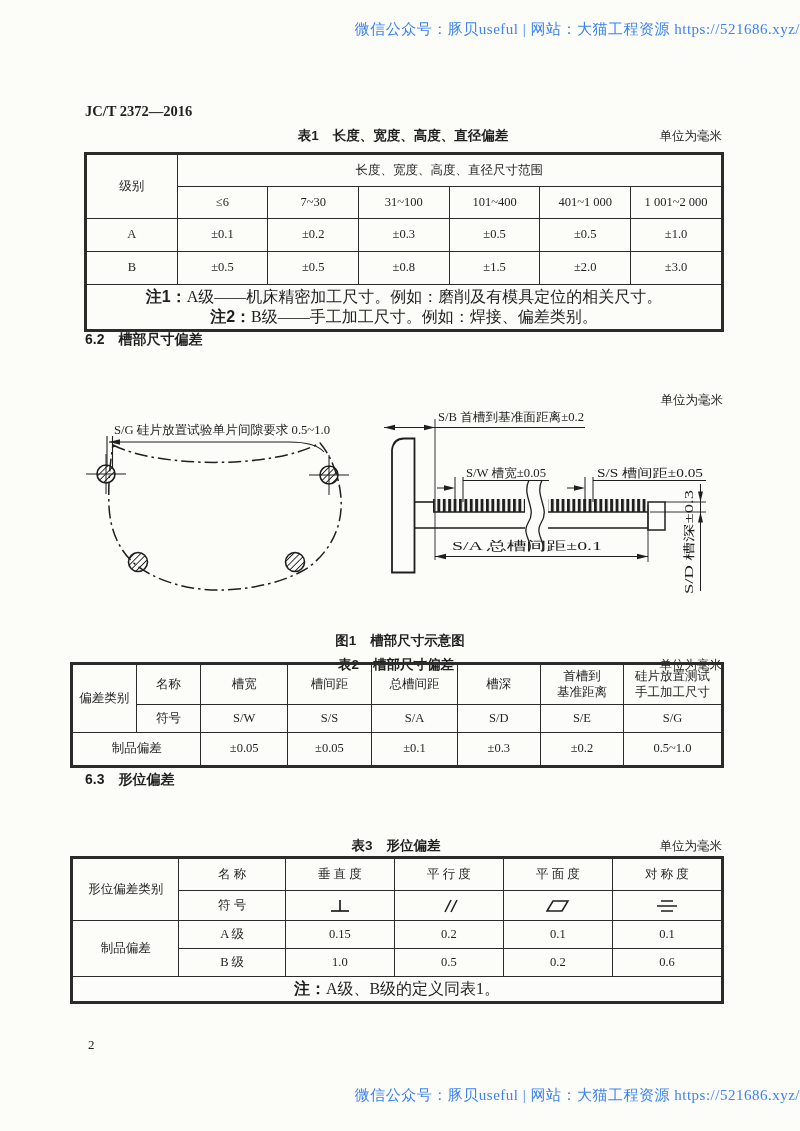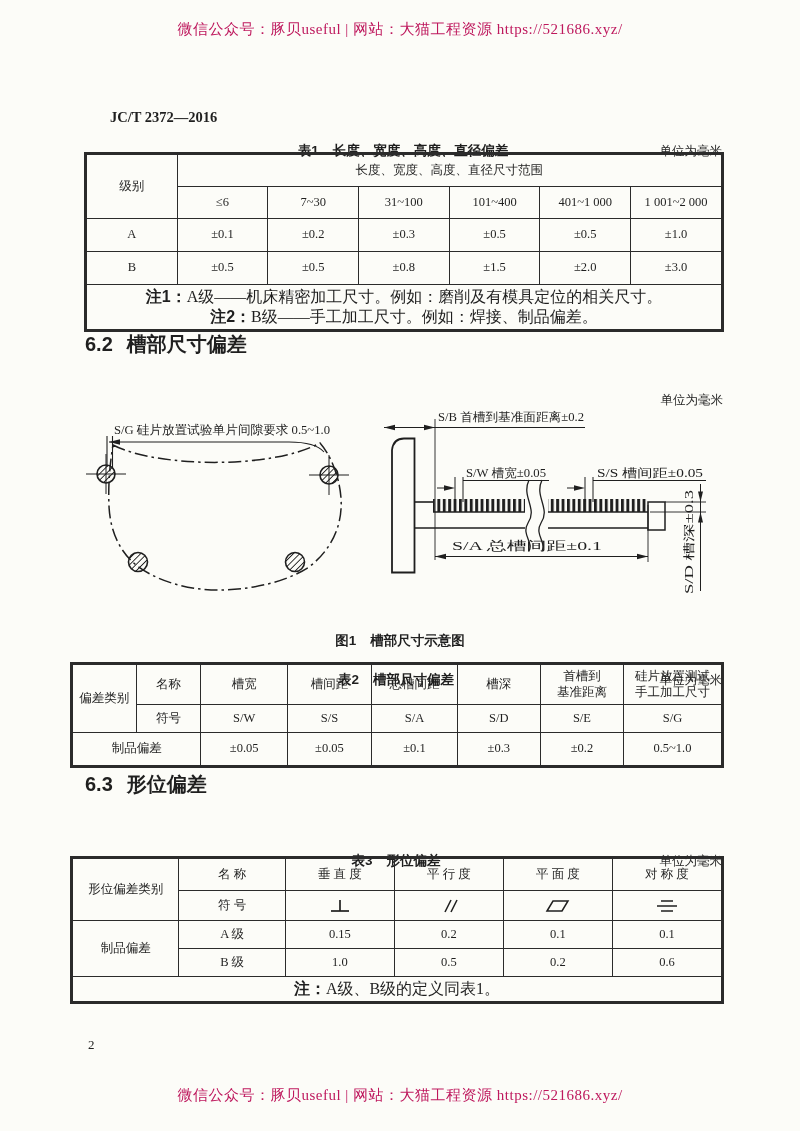--- a/index.html
+++ b/index.html
@@ -4,25 +4,25 @@
 <style>
   html,body{margin:0;padding:0;}
   body{background:#e8e8e8;}
   .page{
     position:relative;width:800px;height:1131px;margin:0 auto;
     background:#fcfcf8;color:#1f1f1f;overflow:hidden;
     font-family:"Liberation Serif","DejaVu Serif",serif;
   }
   .abs{position:absolute;}
   .watermark{
-    width:100%;text-align:center;font-size:15px;letter-spacing:.5px;
-    color:#be185d;font-family:"Liberation Serif","DejaVu Serif",serif;
+    width:100%;text-align:right;font-size:15px;letter-spacing:.5px;
+    color:#3b82f6;font-family:"Liberation Serif","DejaVu Serif",serif;
   }
   .doc-code{font-weight:bold;font-size:14.5px;}
-  .sec-head{font-weight:bold;font-size:20px;font-family:"Liberation Sans","DejaVu Sans",sans-serif;text-align:right;}
+  .sec-head{font-weight:bold;font-size:14px;font-family:"Liberation Sans","DejaVu Sans",sans-serif;text-align:right;}
   .sec-head .num{margin-right:14px;}
   .para{font-size:13.5px;}
   .title-row{display:flex;justify-content:center;position:relative;
     font-family:"Liberation Sans","DejaVu Sans",sans-serif;}
   .title-row .ttl{font-weight:bold;font-size:13.5px;}
   .title-row .ttl .lbl{margin-right:14px;}
   .unit-note{position:absolute;right:0;top:1px;font-weight:normal;font-size:12.5px;
     font-family:"Liberation Serif","DejaVu Serif",serif;}
   .unit-solo{font-size:12.5px;text-align:right;}
   table.t{border-collapse:collapse;table-layout:fixed;width:100%;
@@ -40,23 +40,23 @@
   .sym-svg{display:inline-block;vertical-align:middle;}
   svg text{fill:#1f1f1f;font-family:"Liberation Serif","DejaVu Serif",serif;}
 </style>
 </head>
 <body>
 
 <div class="page">
 
   <div class="abs watermark" style="top:20px;left:0;">微信公众号：豚贝useful | 网站：大猫工程资源 https://521686.xyz/</div>
 
-  <div class="abs doc-code" style="left:85px;top:109px;margin-left:25px;">JC/T 2372—2016</div>
-
-  <div class="abs title-row" style="left:84px;top:127px;width:638px;margin-top:15px;">
+  <div class="abs doc-code" style="left:85px;top:103px;">JC/T 2372—2016</div>
+
+  <div class="abs title-row" style="left:84px;top:127px;width:638px;">
     <span class="ttl">
       <span class="lbl">表1</span><span>长度、宽度、高度、直径偏差</span>
     </span>
     <span class="unit-note">单位为毫米</span>
   </div>
 
   <div class="abs t-wrap" style="left:84px;top:152px;width:636px;">
     <table class="t">
       <colgroup>
           <col style="width:14.28%">
@@ -94,21 +94,21 @@
         <td>±0.5</td>
         <td>±0.5</td>
         <td>±0.8</td>
         <td>±1.5</td>
         <td>±2.0</td>
         <td>±3.0</td>
       </tr>
       <tr>
         <td colspan="7" class="notes-cell">
           <div><span class="nlab">注1：</span><span>A级——机床精密加工尺寸。例如：磨削及有模具定位的相关尺寸。</span></div>
-          <div><span class="nlab">注2：</span><span>B级——手工加工尺寸。例如：焊接、制品偏差。</span></div>
+          <div><span class="nlab">注2：</span><span>B级——手工加工尺寸。例如：焊接、偏差类别。</span></div>
         </td>
       </tr>
     </tbody>
       </table>
   </div>
 
   <div class="abs sec-head" style="left:85px;top:331px;">
     <span class="num">6.2</span><span>槽部尺寸偏差</span>
   </div>
   <div class="abs unit-solo" style="left:400px;top:392px;width:323px;">单位为毫米</div>

